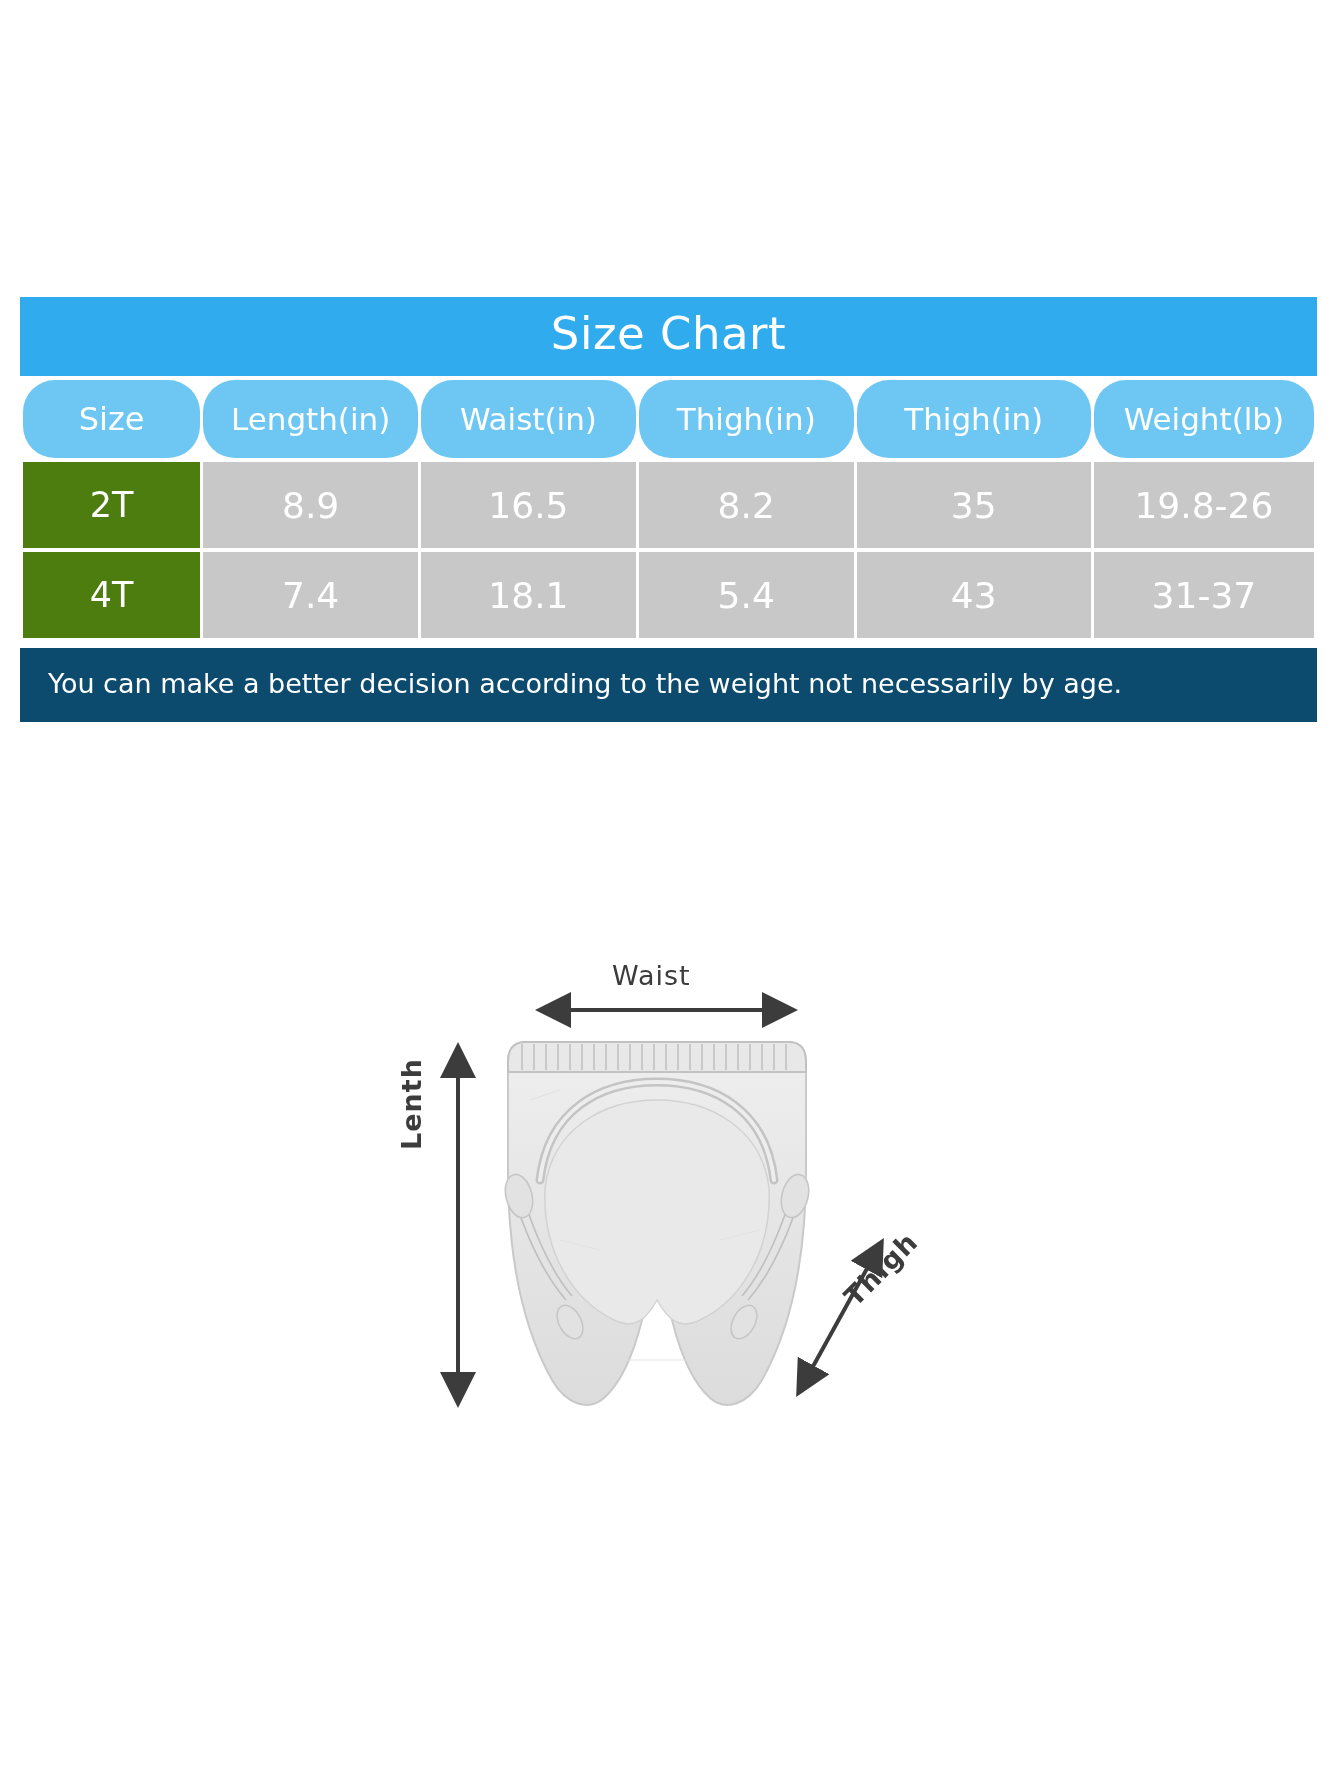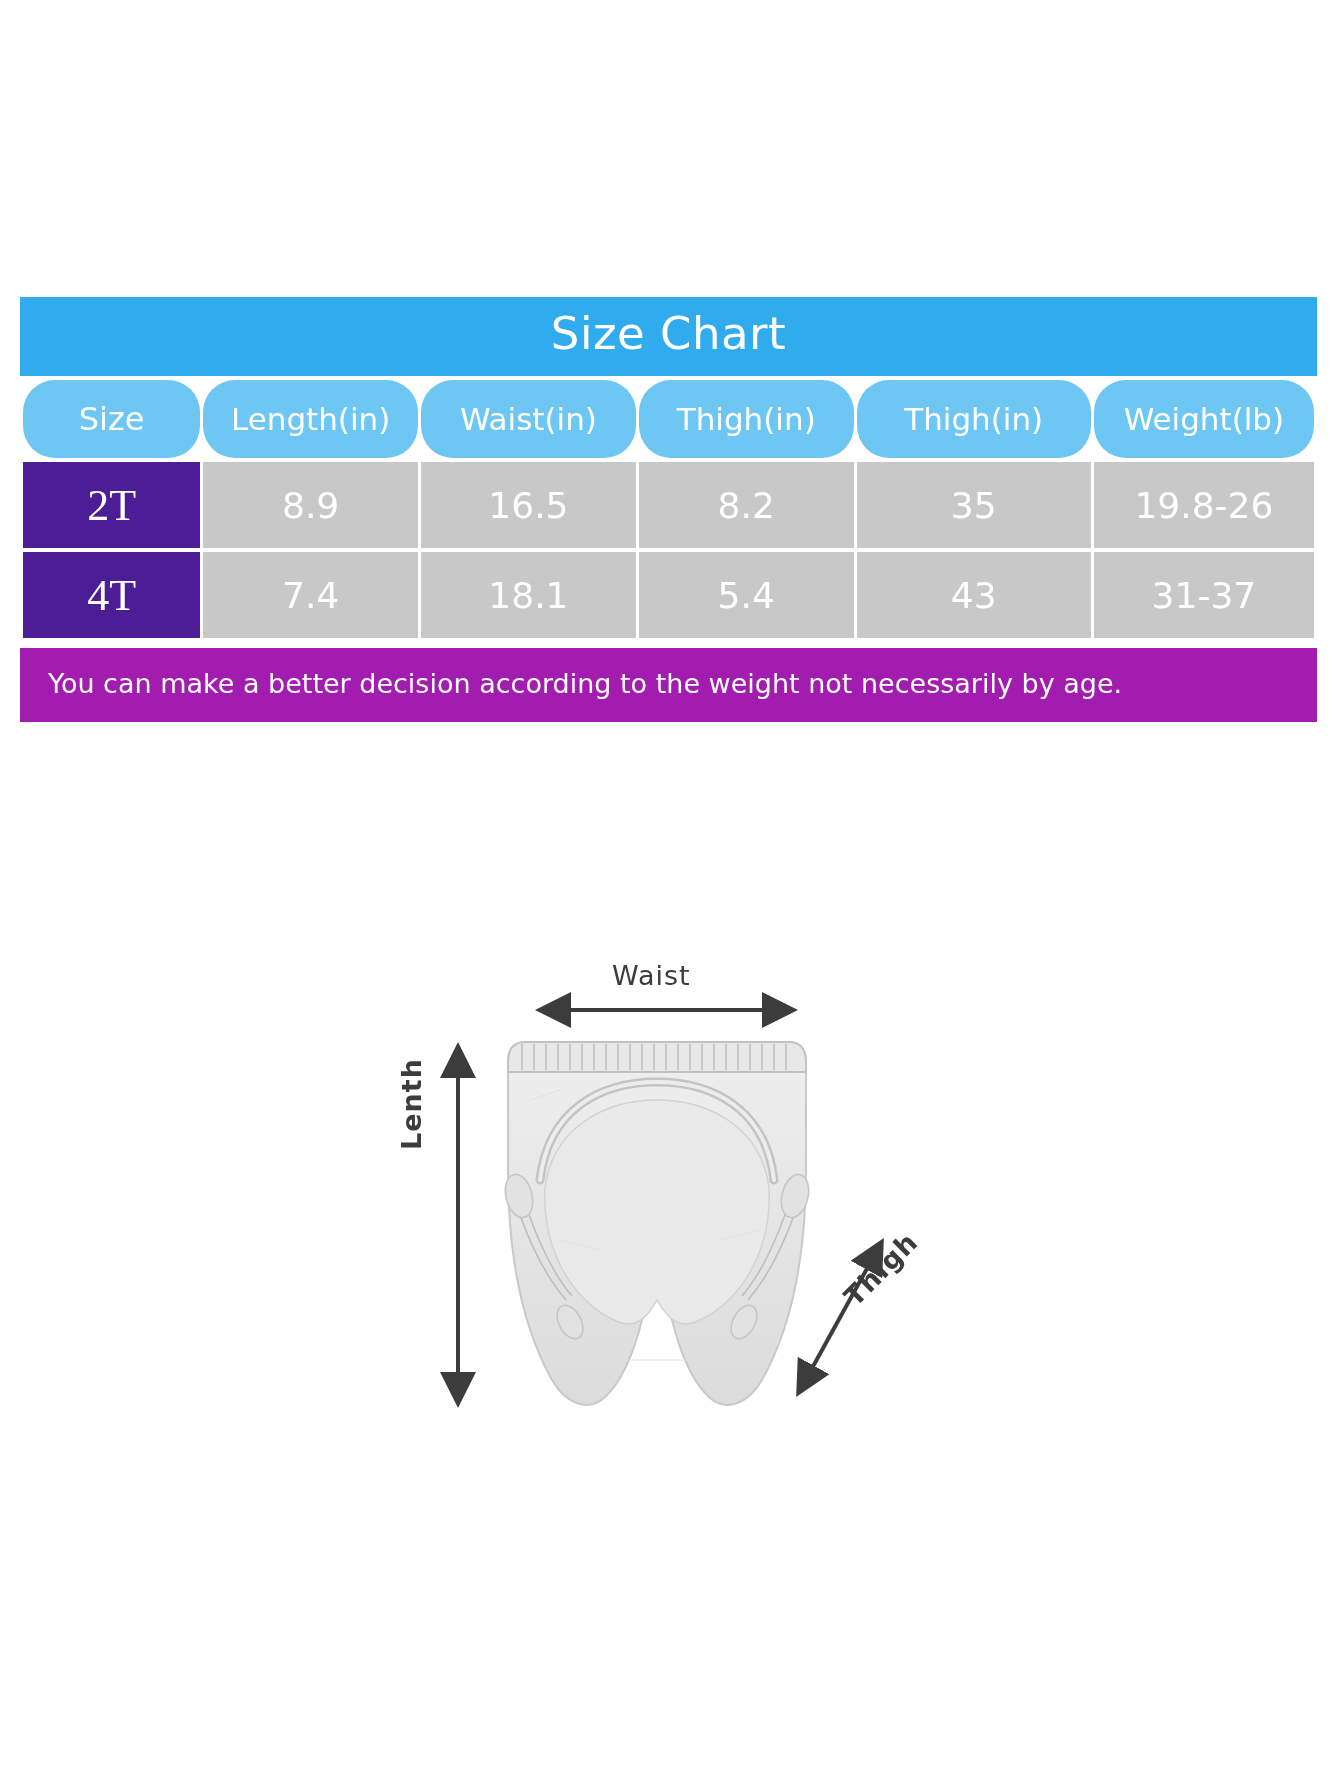--- a/index.html
+++ b/index.html
@@ -64,33 +64,32 @@
     font-size: 31px;
     height: 78px;
     border-radius: 32px;
   }
 
   table.size-table thead th.col-size {
     font-size: 32px;
   }
 
   table.size-table tbody td.size-cell {
-    background: #4c1d95;
-    font-size: 44px;
-    font-family: Liberation Serif, serif;
+    background: #4d7c0f;
+    font-size: 35px;
   }
 
   table.size-table tbody td.val-cell {
     background: #c8c8c8;
     font-size: 36px;
     margin-top: 12px;
   }
 
   .note-row {
-    background: #a21caf;
+    background: #0c4a6e;
     color: #ffffff;
     font-size: 27px;
     padding: 20px 28px 22px 28px;
     margin-top: 6px;
     line-height: 1.2;
   }
 
   .label-waist {
     position: absolute;
     left: 612px;

